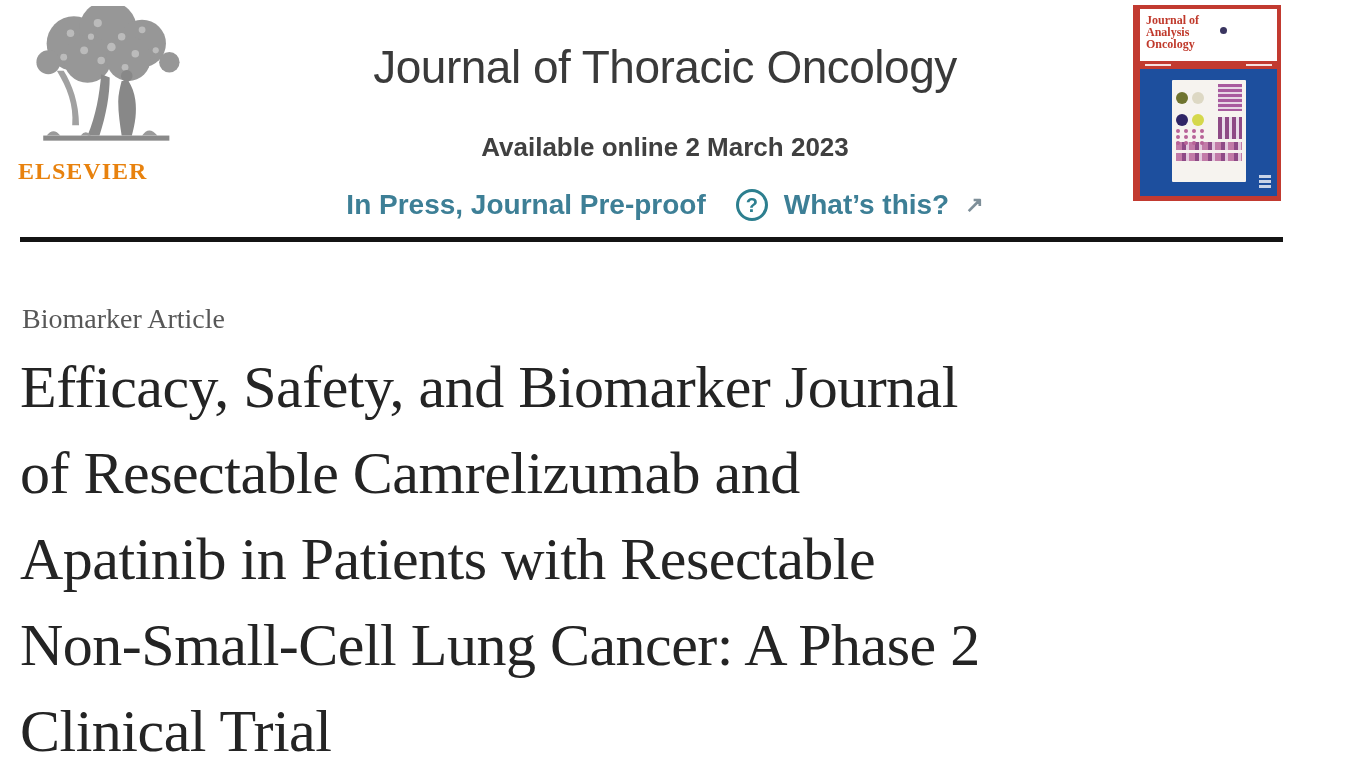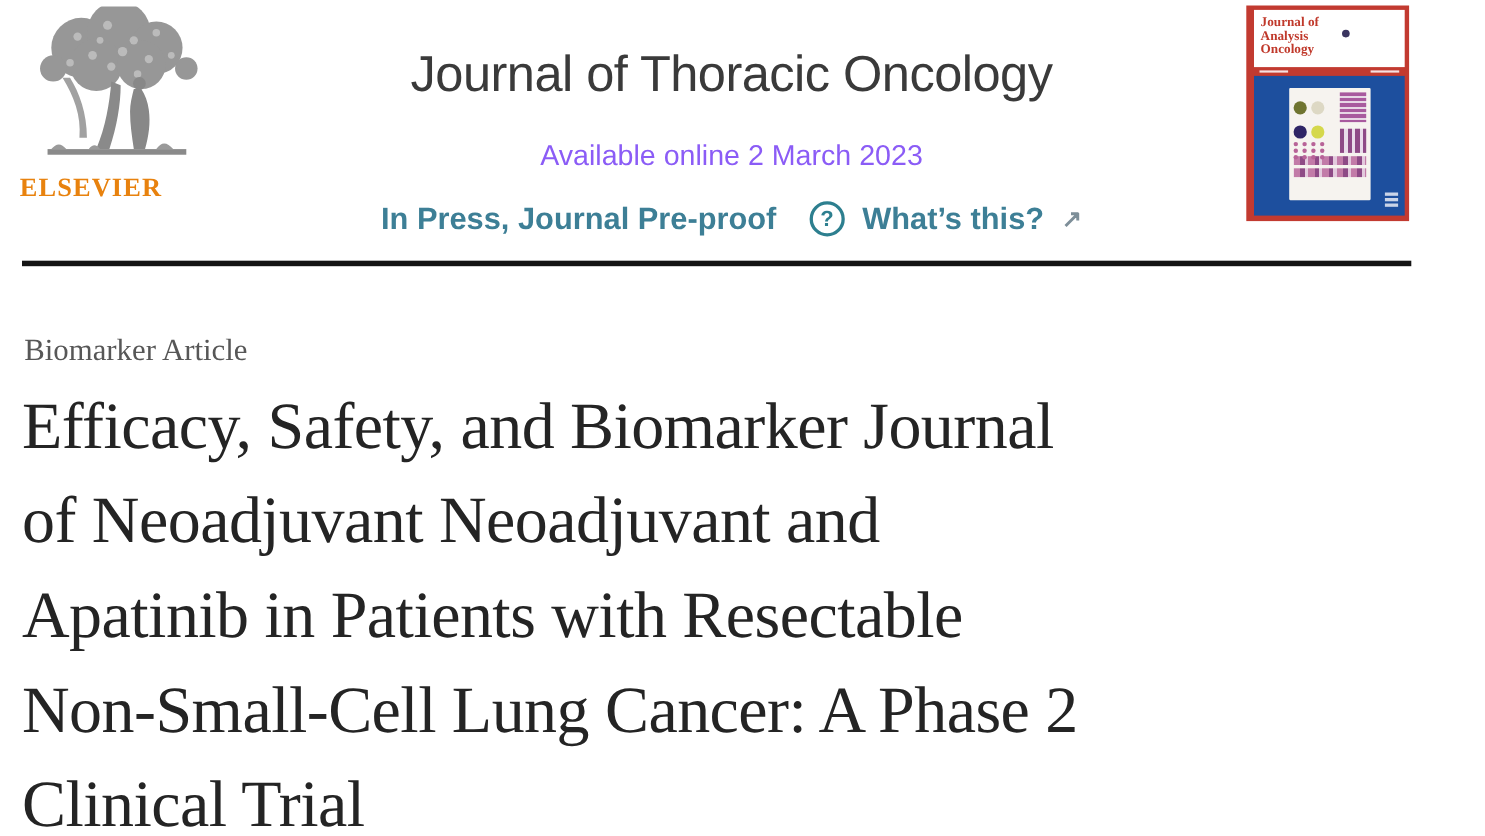--- a/index.html
+++ b/index.html
@@ -20,21 +20,21 @@
 
   
   .header-center {
     position: absolute; left: 320px; top: 40px; width: 690px;
     display: flex; flex-direction: column; align-items: center; text-align: center; gap: 20px;
   }
   .journal-title {
     font-size: 46px; font-weight: 400; color: #3a3a3a; letter-spacing: -0.5px;
   }
   .available-online {
-    margin-top: 12px; font-size: 26px; font-weight: 400; color: #8b5cf6;
+    margin-top: 18px; font-size: 26px; font-weight: 700; color: #404040;
   }
   .inpress-row {
     margin-top: 6px; display: flex; align-items: center; gap: 16px;
   }
   .teal-link {
     color: #3d7f96; font-size: 28px; font-weight: 700; text-decoration: none; cursor: pointer;
   }
   .q-icon {
     width: 32px; height: 32px; border-radius: 50%;
     border: 3px solid #2d7f8f; color: #2d7f8f;
@@ -193,17 +193,17 @@
       </div>
   </div>
 </div>
 
 <div class="divider"></div>
 
 <div class="category">Biomarker Article</div>
 
 <div class="article-title">
   <div>Efficacy, Safety, and Biomarker Journal</div>
-  <div>of Neoadjuvant Neoadjuvant and</div>
+  <div>of Resectable Camrelizumab and</div>
   <div>Apatinib in Patients with Resectable</div>
   <div>Non-Small-Cell Lung Cancer: A Phase 2</div>
   <div>Clinical Trial</div>
 </div>
 
 </body></html>

